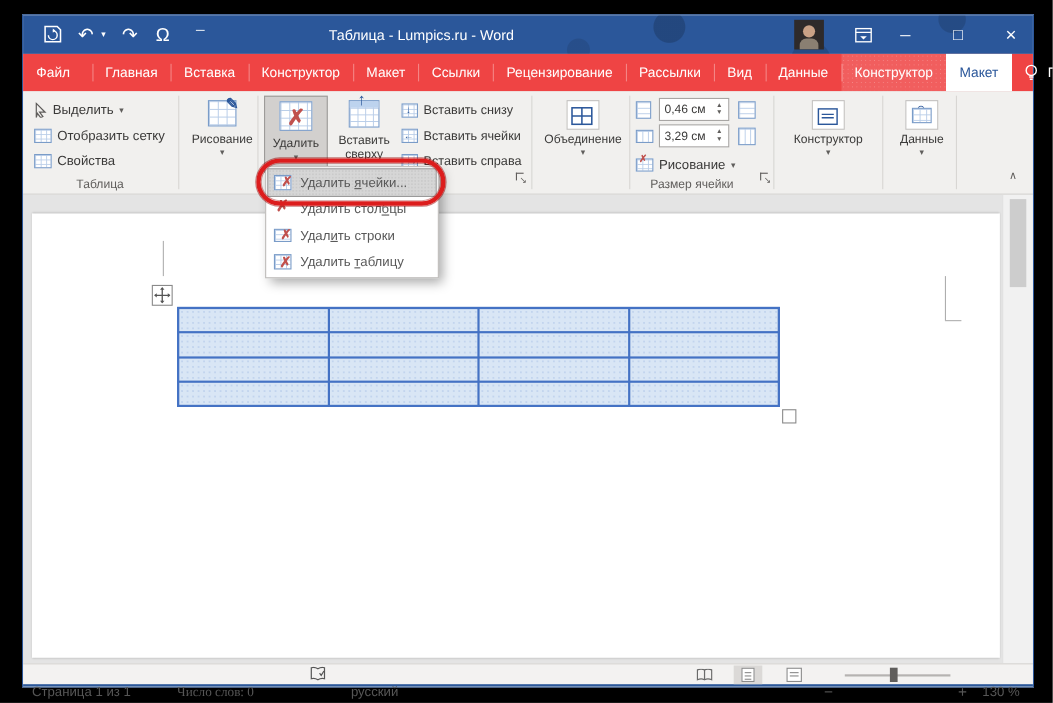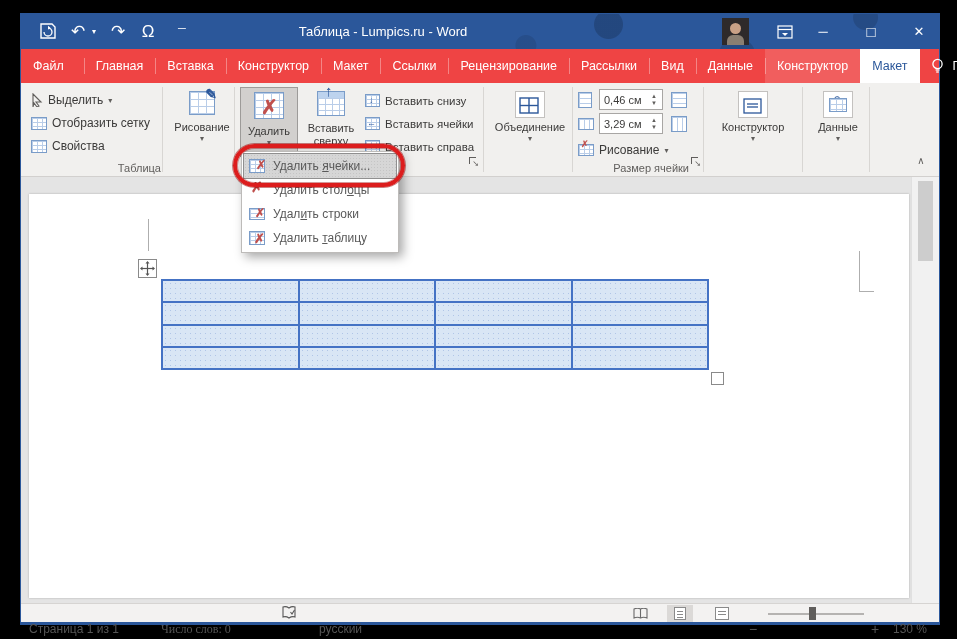--- a/index.html
+++ b/index.html
@@ -39,21 +39,21 @@
   .tab.ctx { background:rgba(255,255,255,.14);
     background-image:radial-gradient(rgba(255,255,255,.25) .6px, transparent .7px); background-size:4px 4px; }
   .tab.active { background:#fff; color:#2b579a; }
   .tab.active::before, .tab.active + .tab::before { display:none; }
   #tab-help-group { display:flex; align-items:center; margin-left:10px; }
 
   
   #ribbon { position:absolute; left:0; top:69px; width:100%; height:94px; background:#f1f0ee;
             border-bottom:1px solid #d2d0ce; color:#3b3a39; font-size:12px; }
   .sep { position:absolute; top:4px; height:85px; width:1px; background:#d8d6d3; }
-  .grp-label { position:absolute; top:79px; font-size:11px; color:#605e5c; text-align:right; white-space:nowrap; }
+  .grp-label { position:absolute; top:79px; font-size:11px; color:#605e5c; text-align:center; white-space:nowrap; }
   .rrow { position:absolute; height:20px; display:flex; align-items:center; gap:5px; white-space:nowrap; }
   .caret { font-size:8px; color:#605e5c; }
   .bigbtn { position:absolute; top:4px; height:70px; text-align:center; }
   .bigbtn .blabel { font-size:11px; line-height:13px; margin-top:3px; white-space:nowrap; }
   .bigbtn .barrow { font-size:8px; color:#605e5c; line-height:9px; }
   .bigbtn.pressed { background:#d2d0ce; border:1px solid #9d9b99; }
   .bicon { margin:4px auto 0 auto; position:relative; }
 
   
   .ticon { position:relative; background:#fff; border:1px solid #7a9cc8; display:inline-block;

